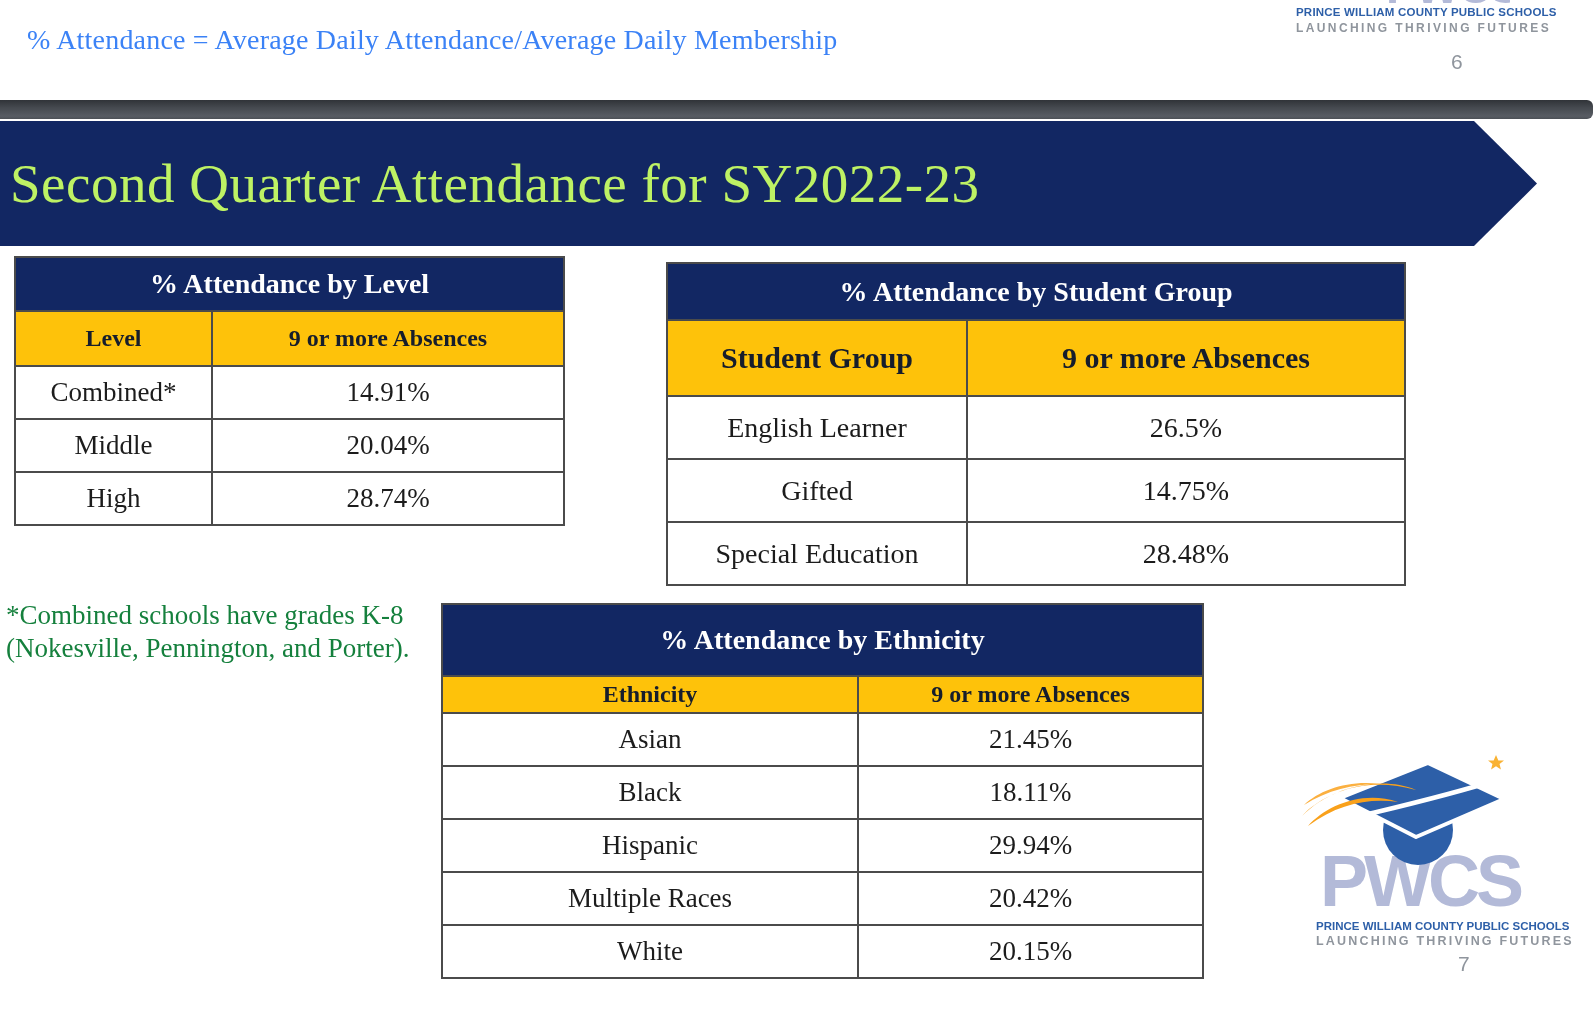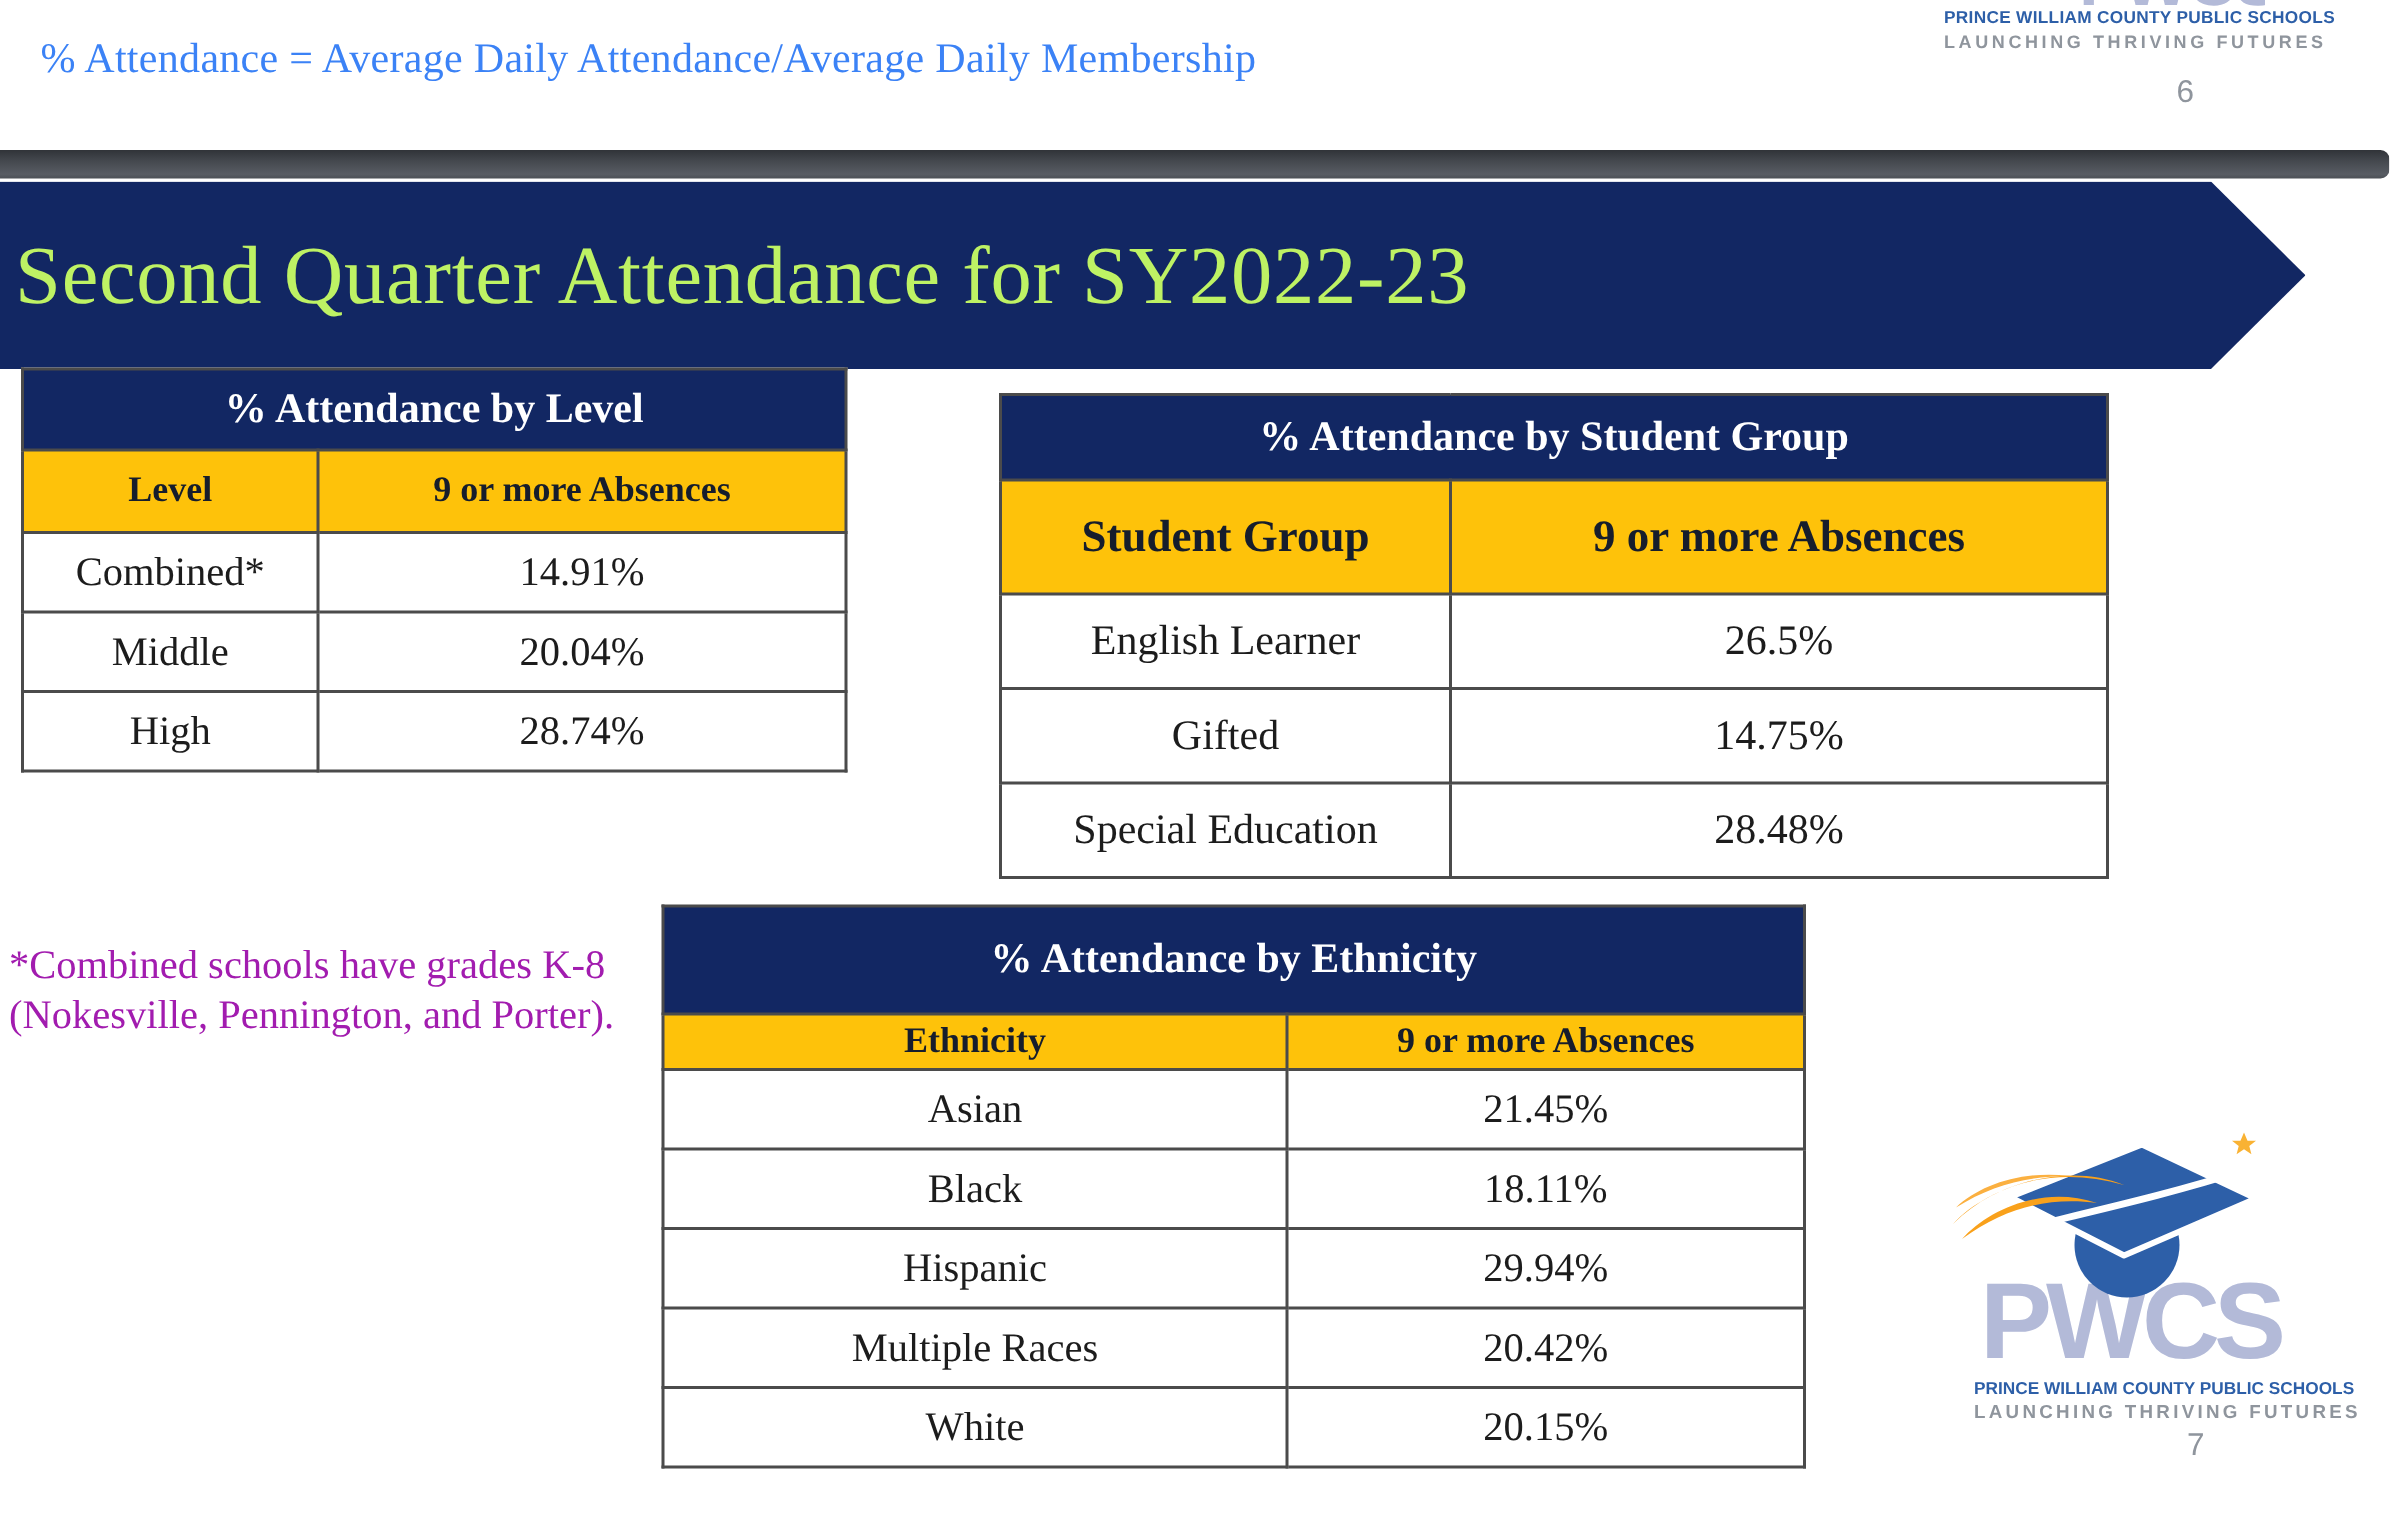--- a/index.html
+++ b/index.html
@@ -116,44 +116,44 @@
     font-size: 28px;
   }
   .tbl-colhead {
     background: #fec20a;
     color: #161d2c;
     font-weight: bold;
     font-size: 24px;
   }
   .tbl-cell { font-size: 27px; color: #1c1c1c; }
 
-  #table-level { left: 14px; top: 245px; width: 549px; }
+  #table-level { left: 14px; top: 256px; width: 549px; }
   #table-level .row-caption { height: 54px; }
   #table-level .row-colhead { height: 55px; }
   #table-level .row-data   { height: 53px; margin-top: 48px; }
 
   #table-group { left: 666px; top: 262px; width: 738px; }
   #table-group .row-caption { height: 57px; }
   #table-group .row-colhead { height: 76px; }
   #table-group .row-data    { height: 63px; }
   #table-group .tbl-cell    { font-size: 28px; }
   #table-group .tbl-colhead { font-size: 30px; }
 
   #table-ethnicity { left: 441px; top: 603px; width: 761px; }
   #table-ethnicity .row-caption { height: 72px; }
   #table-ethnicity .row-colhead { height: 37px; }
   #table-ethnicity .row-data    { height: 53px; }
 
   
   .footnote {
     position: absolute;
-    left: 6px; top: 627px;
+    left: 6px; top: 599px;
     font-size: 27px;
     line-height: 33px;
-    color: #a21caf;
+    color: #15803d;
   }
 
   
   .footer-logo { position: absolute; left: 1283px; top: 742px; width: 268px; }
   .footer-logo .cap-svg { position: absolute; left: 17px; top: 6px; z-index: 2; }
   .footer-logo .acronym {
     position: absolute;
     left: 37px; top: 104px;
     width: 195px;
     z-index: 1;

